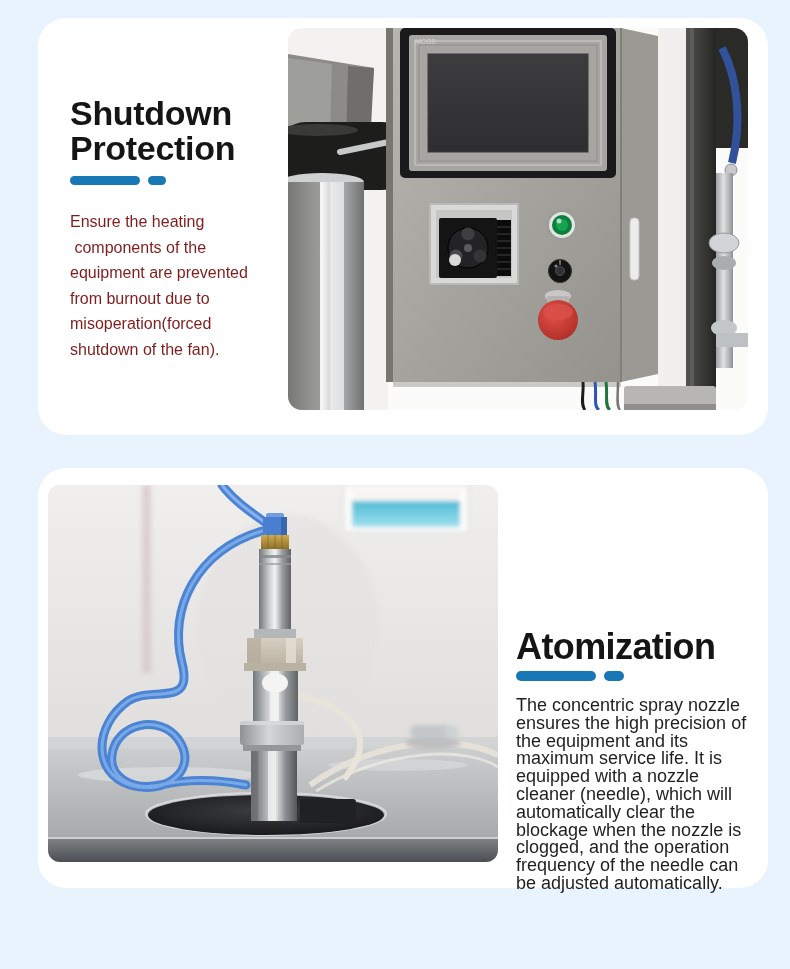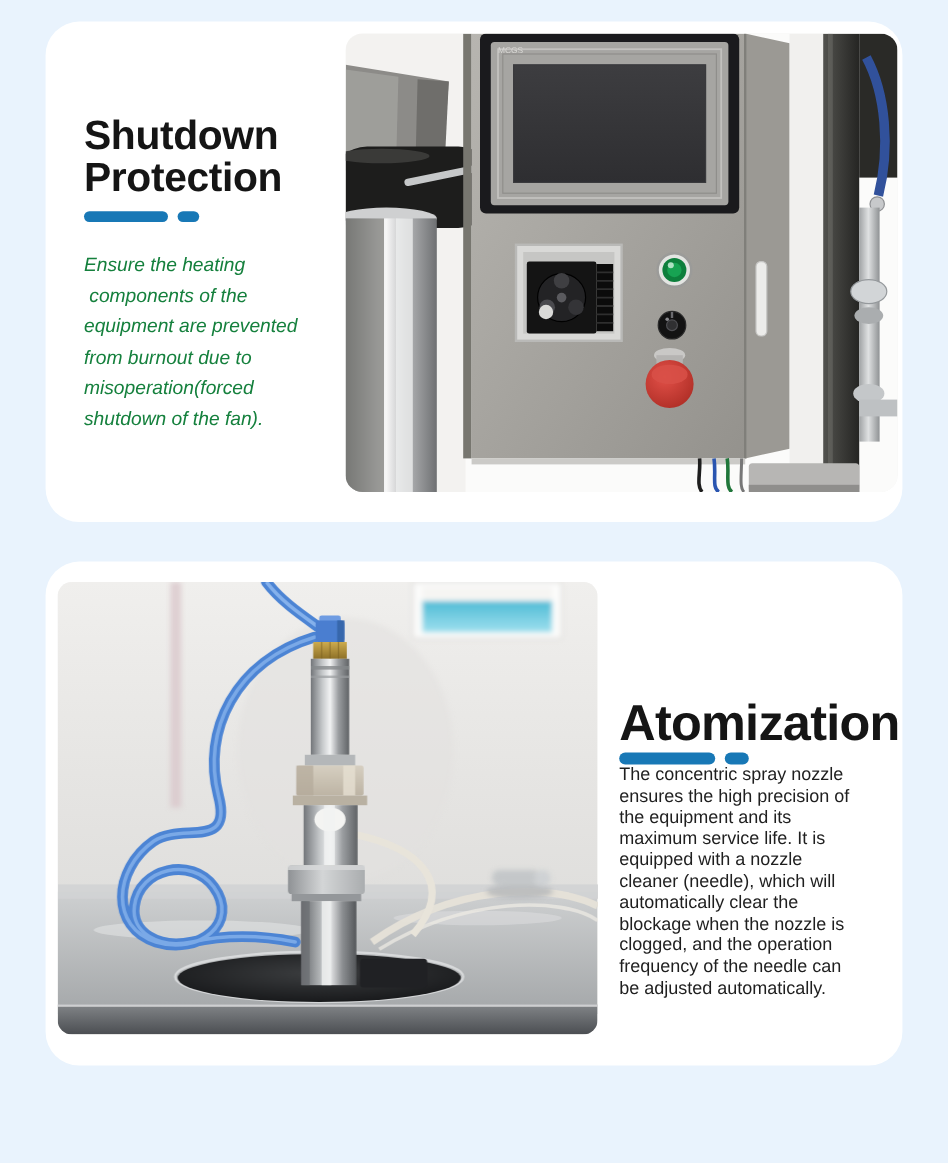--- a/index.html
+++ b/index.html
@@ -4,52 +4,52 @@
 <style>
   html,body{margin:0;padding:0;}
   body{
     width:790px;height:969px;
     background:#e9f3fd;
     font-family:"Liberation Sans", sans-serif;
     position:relative;overflow:hidden;
   }
   .card{
     position:absolute;left:38px;width:714px;
-    background:#ffffff;border-radius:28px;
+    background:#ffffff;border-radius:28px;padding-left:16px;
   }
   .card1{top:18px;height:417px;}
   .card2{top:468px;height:420px;}
 
   .photo{position:absolute;overflow:hidden;background:#f5f5f4;}
   .photo svg{display:block;}
   .photo1{left:250px;top:10px;width:460px;height:382px;border-radius:14px;}
   .photo2{left:10px;top:17px;width:450px;height:377px;border-radius:12px;}
 
   .text-col{position:absolute;}
   .t1{left:32px;top:78px;width:216px;}
   .t2{left:478px;top:116px;width:242px;}
 
   h2.title{margin:0;font-weight:bold;color:#151515;}
   .t1 .title{font-size:34px;line-height:35px;letter-spacing:-0.3px;}
-  .t2 .title{font-size:42px;line-height:37px;letter-spacing:-0.6px;}
+  .t2 .title{font-size:36px;line-height:37px;letter-spacing:-0.6px;margin-top:44px;}
   .title span{display:block;}
 
   .bars{display:flex;gap:8px;align-items:center;}
   .t1 .bars{margin-top:10px;}
   .t2 .bars{margin-top:6px;}
   .bar{height:9px;border-radius:5px;background:#1878b6;}
   .t1 .bar-long{width:70px;}
   .t1 .bar-short{width:18px;}
   .t2 .bar{height:10px;}
   .t2 .bar-long{width:80px;}
   .t2 .bar-short{width:20px;}
 
   p.body{white-space:pre-line;margin:0;}
-  .t1 .body{margin-top:24px;font-size:16px;line-height:25.5px;color:#15803d;font-style:italic;}
-  .t2 .body{margin-top:0;font-size:15px;line-height:17.8px;color:#1f1f1f;}
+  .t1 .body{margin-top:24px;font-size:16px;line-height:25.5px;color:#7f1d1d;}
+  .t2 .body{margin-top:16px;font-size:18px;line-height:17.8px;color:#1f1f1f;}
 </style>
 </head>
 <body>
 
 <div>
 
   <section class="card card1">
     <div class="text-col t1">
       <h2 class="title">
         <span>Shutdown</span>

